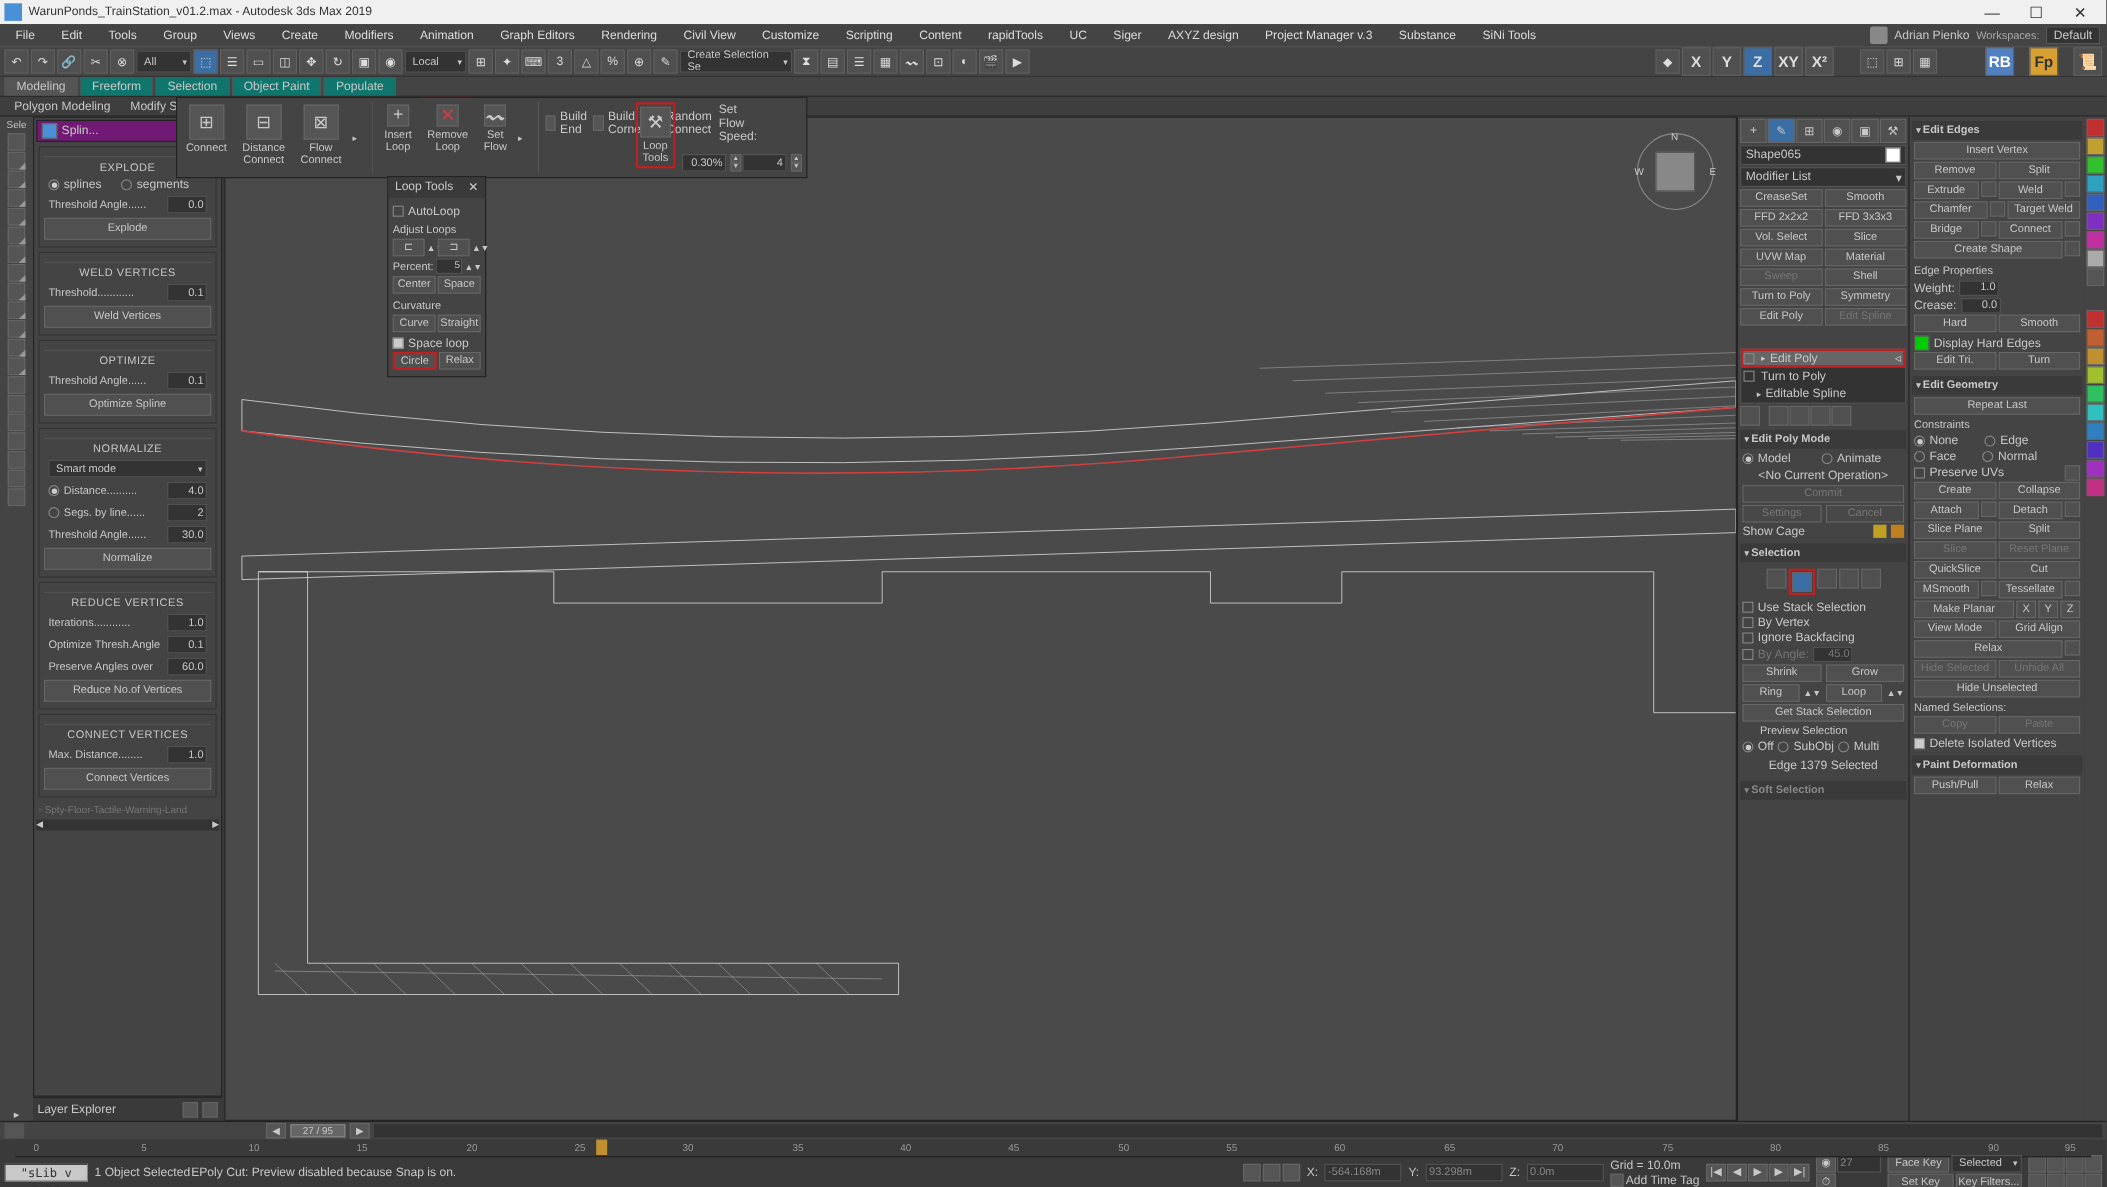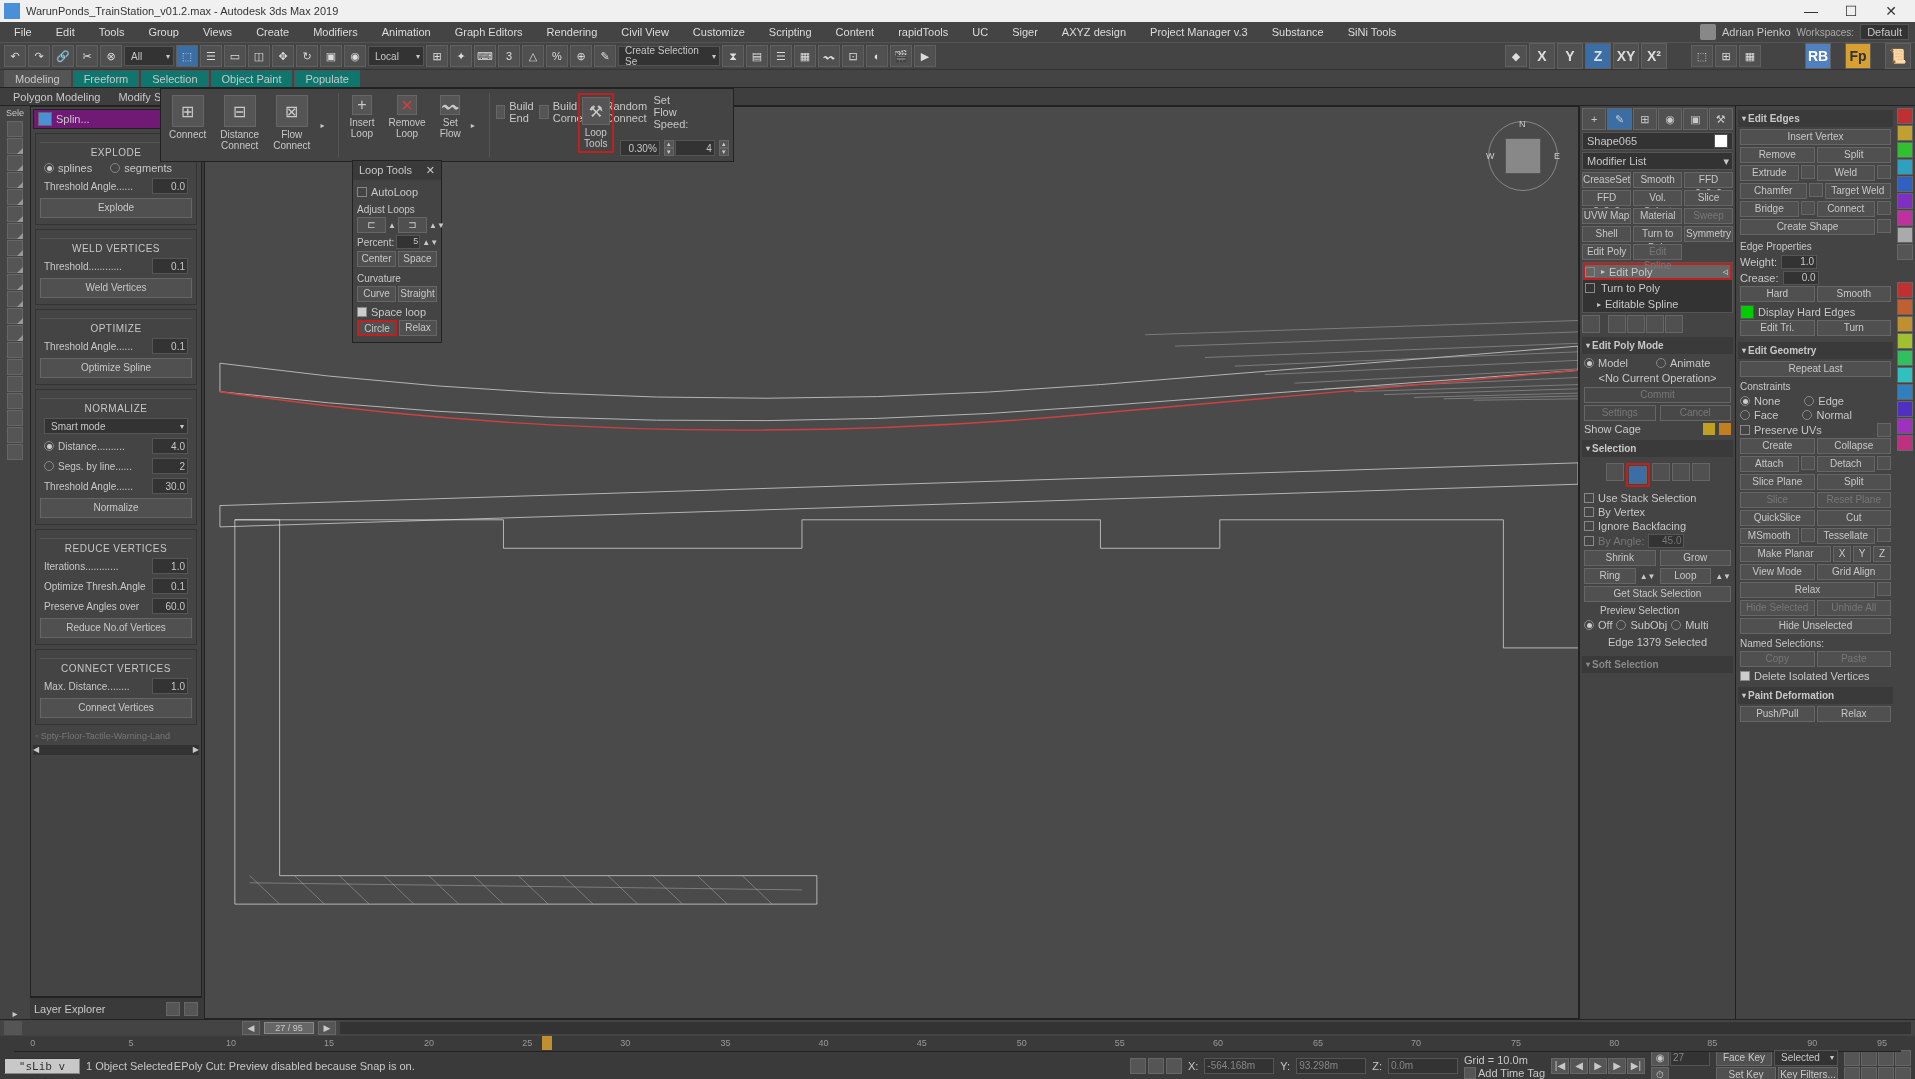--- a/index.html
+++ b/index.html
@@ -85,21 +85,21 @@
 .right-strip .rbtn { width: 16px; height: 16px; border: 1px solid #666; }
 
 .cmd-panel { width: 156px; background: #444; border-left: 1px solid #222; overflow: hidden; padding: 2px; font-size: 10px; }
 .cmd-tabs { display: flex; gap: 1px; height: 22px; }
 .cmd-tabs .ct { flex: 1; background: #505050; border: 1px solid #666; display: flex; align-items: center; justify-content: center; }
 .cmd-tabs .ct.active { background: #3a6ea5; }
 .obj-name { height: 18px; background: #333; border: 1px solid #555; margin: 2px 0; padding: 0 4px; display: flex; align-items: center; }
 .obj-color { width: 14px; height: 14px; background: #fff; border: 1px solid #555; margin-left: auto; }
 .mod-drop { height: 18px; background: #333; border: 1px solid #555; padding: 0 4px; display: flex; align-items: center; position: relative; margin-bottom: 2px; }
 .mod-drop::after { content: "▾"; position: absolute; right: 3px; }
-.cmd-btn-grid { display: grid; grid-template-columns: 1fr 1fr 1fr; gap: 2px; margin-bottom: 2px; }
+.cmd-btn-grid { display: grid; grid-template-columns: 1fr 1fr; gap: 2px; margin-bottom: 20px; }
 .cmd-btn { height: 16px; background: #505050; border: 1px solid #666; text-align: center; line-height: 14px; font-size: 10px; cursor: pointer; }
 .cmd-btn.dim { color: #777; }
 .mod-stack { background: #333; border: 1px solid #555; margin: 2px 0; }
 .mod-item { padding: 2px 4px 2px 14px; font-size: 10px; display: flex; align-items: center; gap: 4px; }
 .mod-item.sel { background: #666; }
 .mod-item.hl { border: 2px solid #c02020; padding: 0 2px 0 12px; }
 .mod-item .eye { width: 10px; height: 10px; border: 1px solid #888; margin-left: -12px; margin-right: 2px; }
 .mod-item .tri { font-size: 8px; }
 .mod-toolbar { display: flex; gap: 1px; margin: 2px 0 4px; }
 .mod-toolbar .mt { width: 18px; height: 18px; background: #505050; border: 1px solid #666; }

